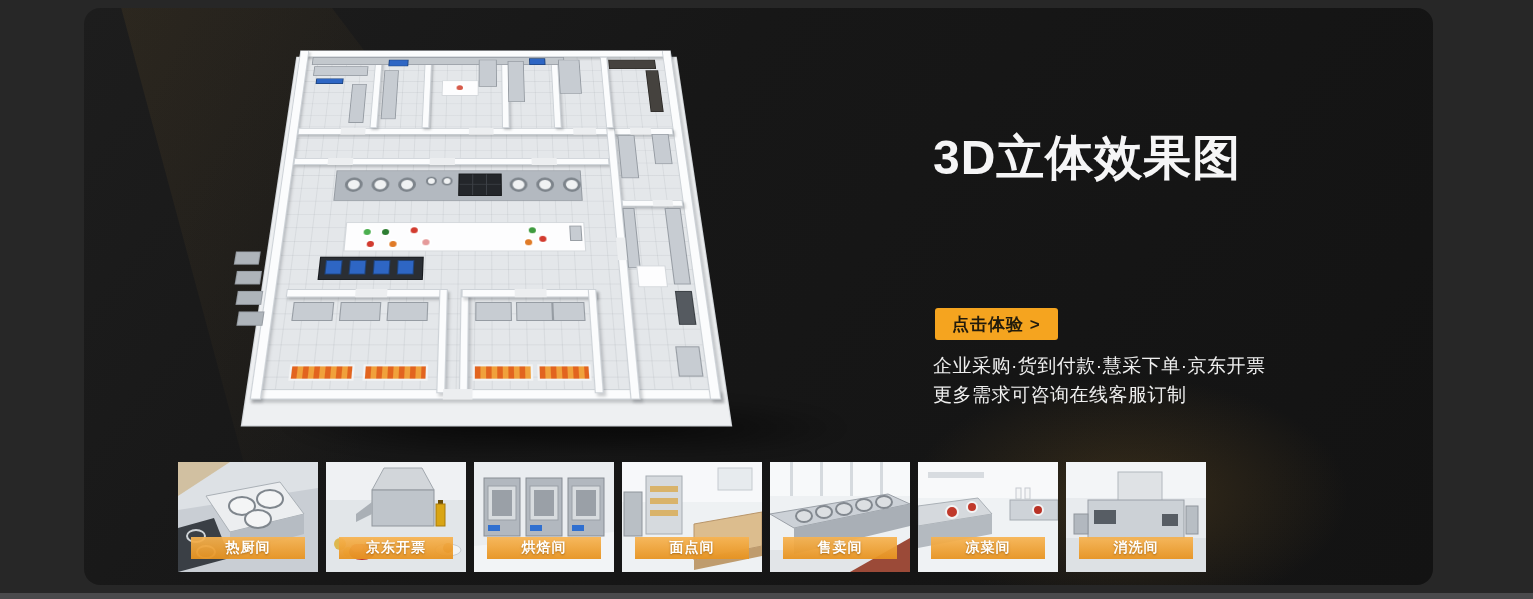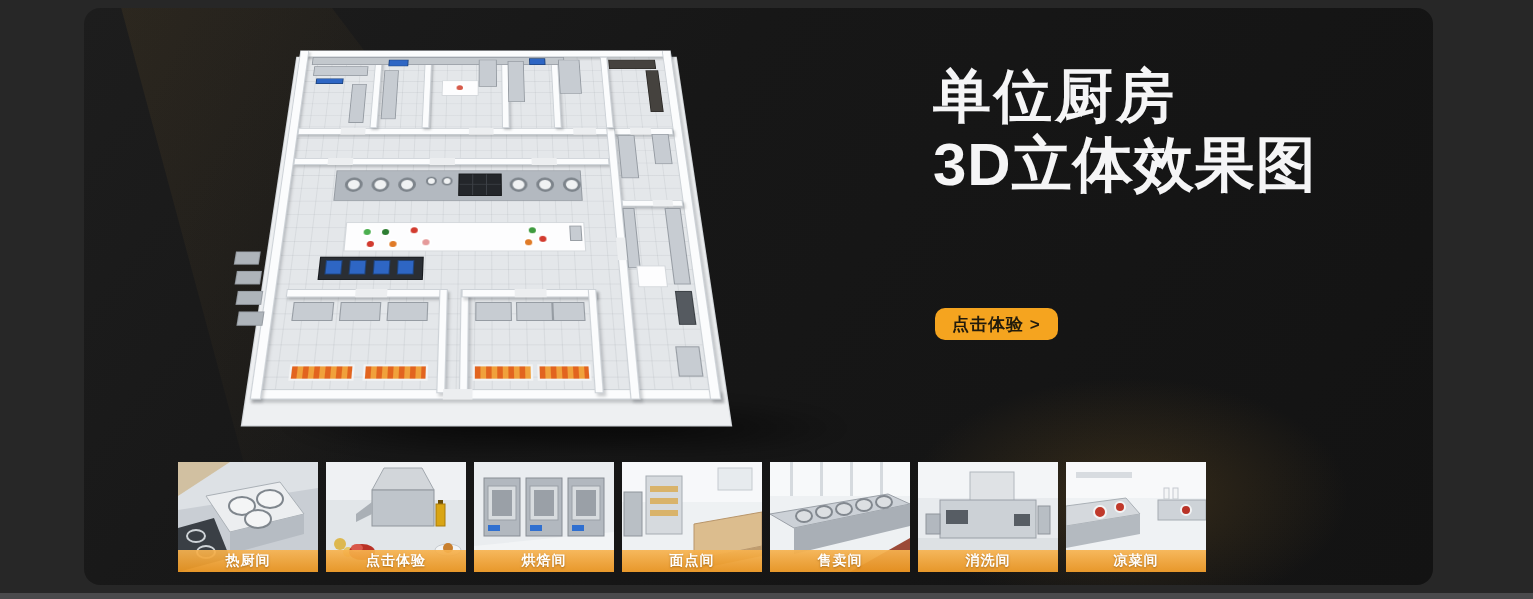--- a/index.html
+++ b/index.html
@@ -41,35 +41,35 @@
                         linear-gradient(0deg,transparent 0 13px,#3c4046 13px 14px,transparent 14px);}
   .food{width:11px;height:11px;border-radius:50%;border:2px solid #fff;}
   .tray{height:16px;border:2px solid #f2f3f4;
         background:repeating-linear-gradient(90deg,#e2641f 0 5px,#f0a13c 5px 10px);}
   .blue{background:#2e66c4;border:1px solid #1d437e;}
   .fry{background:#2a2e34;border:1px solid #15181c;}
 
   
   .title1{position:absolute;left:933px;top:64px;font-size:58px;font-weight:bold;color:#f5f5f6;
           letter-spacing:3px;line-height:1.1;z-index:3;}
-  .title2{position:absolute;left:933px;top:132px;font-size:60px;font-weight:bold;color:#f5f5f6;
+  .title2{position:absolute;left:933px;top:132px;font-size:48px;font-weight:bold;color:#f5f5f6;
           letter-spacing:1px;line-height:1.1;z-index:3;}
   .subtitle{position:absolute;left:933px;top:243px;font-size:45px;font-weight:bold;color:#f7a823;
           letter-spacing:2px;z-index:3;}
   .cta{position:absolute;left:935px;top:308px;height:30px;display:inline-flex;align-items:center;
        padding:16px 17px;background:#f5a41f;color:#221b0c;font-size:17px;font-weight:bold;
-       border:none;border-radius:10px;cursor:pointer;z-index:3;letter-spacing:1px;}
+       border:none;border-radius:3px;cursor:pointer;z-index:3;letter-spacing:1px;}
   .notes{position:absolute;left:933px;top:351px;font-size:19px;color:#efefef;line-height:29px;
          letter-spacing:.5px;z-index:3;}
 
   
   .thumbs{position:absolute;left:178px;top:462px;display:flex;gap:8px;z-index:3;}
   .thumb{position:relative;width:140px;height:110px;overflow:hidden;background:#20242a;flex:none;}
   .thumb svg{display:block;}
-  .tlabel{position:absolute;left:0;right:0;bottom:0;height:22px;margin:0;
+  .tlabel{position:absolute;left:0;right:0;bottom:0;height:22px;margin:13px;
           background:linear-gradient(180deg,rgba(247,179,80,.92),rgba(231,147,32,.95));
           color:#fff;font-weight:bold;font-size:14px;display:flex;align-items:center;justify-content:center;
           text-shadow:0 1px 2px rgba(120,70,0,.55);letter-spacing:1px;}
 </style>
 </head>
 <body>
 
 <div class="page">
   <div class="panel">
     <div class="beam1"></div>
@@ -181,23 +181,26 @@
       <div class="peq" style="left:386px;top:310px;width:16px;height:36px;background:#555a60;border-color:#3a3f44"></div>
       <div class="peq" style="left:380px;top:368px;width:22px;height:30px"></div>
 
       <div class="peq md" style="left:-34px;top:266px;width:24px;height:15px"></div>
       <div class="peq md" style="left:-30px;top:288px;width:24px;height:15px"></div>
       <div class="peq md" style="left:-26px;top:310px;width:24px;height:15px"></div>
       <div class="peq md" style="left:-22px;top:332px;width:24px;height:15px"></div>
     </div>
   </div>
 
-  <div class="title1">单位厨房</div>
   <div class="title2">3D立体效果图</div>
   <button class="cta">点击体验 &gt;</button>
+  <div class="notes">
+    <div>企业采购·货到付款·慧采下单·京东开票</div>
+    <div>更多需求可咨询在线客服订制</div>
+  </div>
 
   <div class="thumbs">
 
     <figure class="thumb" style="margin:0">
       <svg width="140" height="110" viewBox="0 0 140 110">
         <rect width="140" height="110" fill="#c9ced4"></rect>
         <polygon points="0,0 140,0 140,26 0,48" fill="#dde1e5"></polygon>
         <polygon points="0,0 52,0 0,34" fill="#c7a56a" opacity="0.55"></polygon>
         <polygon points="28,34 102,20 126,52 52,70" fill="#eceef0" stroke="#aab0b6"></polygon>
         <polygon points="52,70 126,52 126,72 52,92" fill="#b6bcc3"></polygon>
@@ -221,21 +224,21 @@
         <polygon points="46,40 30,52 30,60 46,52" fill="#aab0b6"></polygon>
         <circle cx="14" cy="82" r="6" fill="#ddb84f"></circle>
         <circle cx="22" cy="90" r="5" fill="#e5c766"></circle>
         <ellipse cx="36" cy="90" rx="13" ry="8" fill="#b93226"></ellipse>
         <ellipse cx="31" cy="86" rx="6" ry="4" fill="#d9584a"></ellipse>
         <rect x="112" y="38" width="5" height="5" fill="#6b4f08"></rect>
         <rect x="110" y="42" width="9" height="22" fill="#d9a514" stroke="#a87b0a"></rect>
         <ellipse cx="122" cy="88" rx="13" ry="6" fill="#f2f4f5" stroke="#c6cbd0"></ellipse>
         <circle cx="122" cy="86" r="5" fill="#c87f2e"></circle>
       </svg>
-      <figcaption class="tlabel">点击体验</figcaption>
+      <figcaption class="tlabel">京东开票</figcaption>
     </figure>
 
     <figure class="thumb" style="margin:0">
       <svg width="140" height="110" viewBox="0 0 140 110">
         <rect width="140" height="110" fill="#eaedf0"></rect>
         <polygon points="0,84 140,70 140,110 0,110" fill="#f2f4f6"></polygon>
         <g stroke="#878d94">
           <rect x="10" y="16" width="36" height="58" fill="#b2b8bf"></rect>
           <rect x="52" y="16" width="36" height="58" fill="#b2b8bf"></rect>
           <rect x="94" y="16" width="36" height="58" fill="#b2b8bf"></rect>
@@ -287,46 +290,46 @@
           <ellipse cx="74" cy="47" rx="8" ry="6"></ellipse>
             <ellipse cx="94" cy="43" rx="8" ry="6"></ellipse>
           <ellipse cx="114" cy="40" rx="8" ry="6"></ellipse>
         </g>
       </svg>
       <figcaption class="tlabel">售卖间</figcaption>
     </figure>
 
     <figure class="thumb" style="margin:0">
       <svg width="140" height="110" viewBox="0 0 140 110">
-        <rect width="140" height="110" fill="#e8ebee"></rect>
-        <rect width="140" height="36" fill="#f3f5f7"></rect>
-        <rect y="76" width="140" height="34" fill="#dde1e4"></rect>
-        <rect x="52" y="10" width="44" height="30" fill="#dfe2e5" stroke="#b2b8be"></rect>
-        <rect x="22" y="38" width="96" height="38" fill="#ccd1d6" stroke="#9aa0a7"></rect>
-        <rect x="8" y="52" width="14" height="20" fill="#b2b8bf" stroke="#8f959c"></rect>
-        <rect x="28" y="48" width="22" height="14" fill="#575d64"></rect>
-        <rect x="96" y="52" width="16" height="12" fill="#575d64"></rect>
-        <rect x="120" y="44" width="12" height="28" fill="#b8bec4" stroke="#8f959c"></rect>
-      </svg>
-      <figcaption class="tlabel">消洗间</figcaption>
-    </figure>
-
-    <figure class="thumb" style="margin:0">
-      <svg width="140" height="110" viewBox="0 0 140 110">
         <rect width="140" height="110" fill="#eff2f4"></rect>
         <rect width="140" height="36" fill="#f8f9fa"></rect>
         <rect x="10" y="10" width="56" height="6" fill="#d8dce0"></rect>
         <polygon points="0,44 60,36 74,52 0,64" fill="#d5d9dd" stroke="#aab0b6"></polygon>
         <polygon points="0,64 74,52 74,72 0,86" fill="#b4bac0"></polygon>
         <rect x="92" y="38" width="48" height="20" fill="#ced3d8" stroke="#a6acb2"></rect>
         <rect x="98" y="26" width="5" height="11" fill="#f4f5f6" stroke="#c5cacf"></rect>
         <rect x="107" y="26" width="5" height="11" fill="#f4f5f6" stroke="#c5cacf"></rect>
         <circle cx="34" cy="50" r="6" fill="#c0392b" stroke="#f2f3f4" stroke-width="2"></circle>
         <circle cx="54" cy="45" r="5" fill="#c0392b" stroke="#f2f3f4" stroke-width="2"></circle>
         <circle cx="120" cy="48" r="5" fill="#b93226" stroke="#f2f3f4" stroke-width="2"></circle>
       </svg>
       <figcaption class="tlabel">凉菜间</figcaption>
     </figure>
 
+    <figure class="thumb" style="margin:0">
+      <svg width="140" height="110" viewBox="0 0 140 110">
+        <rect width="140" height="110" fill="#e8ebee"></rect>
+        <rect width="140" height="36" fill="#f3f5f7"></rect>
+        <rect y="76" width="140" height="34" fill="#dde1e4"></rect>
+        <rect x="52" y="10" width="44" height="30" fill="#dfe2e5" stroke="#b2b8be"></rect>
+        <rect x="22" y="38" width="96" height="38" fill="#ccd1d6" stroke="#9aa0a7"></rect>
+        <rect x="8" y="52" width="14" height="20" fill="#b2b8bf" stroke="#8f959c"></rect>
+        <rect x="28" y="48" width="22" height="14" fill="#575d64"></rect>
+        <rect x="96" y="52" width="16" height="12" fill="#575d64"></rect>
+        <rect x="120" y="44" width="12" height="28" fill="#b8bec4" stroke="#8f959c"></rect>
+      </svg>
+      <figcaption class="tlabel">消洗间</figcaption>
+    </figure>
+
   </div>
 
   <div class="bottom-strip"></div>
 </div>
 
 </body></html>

